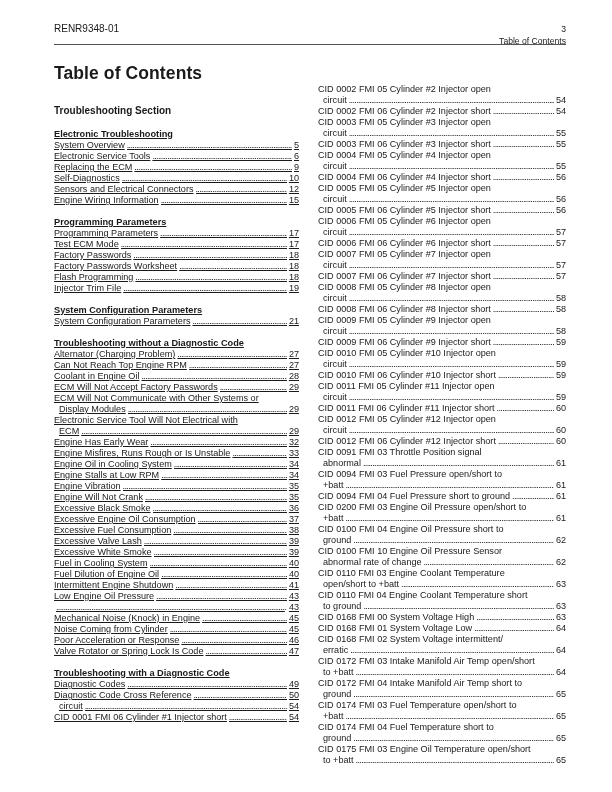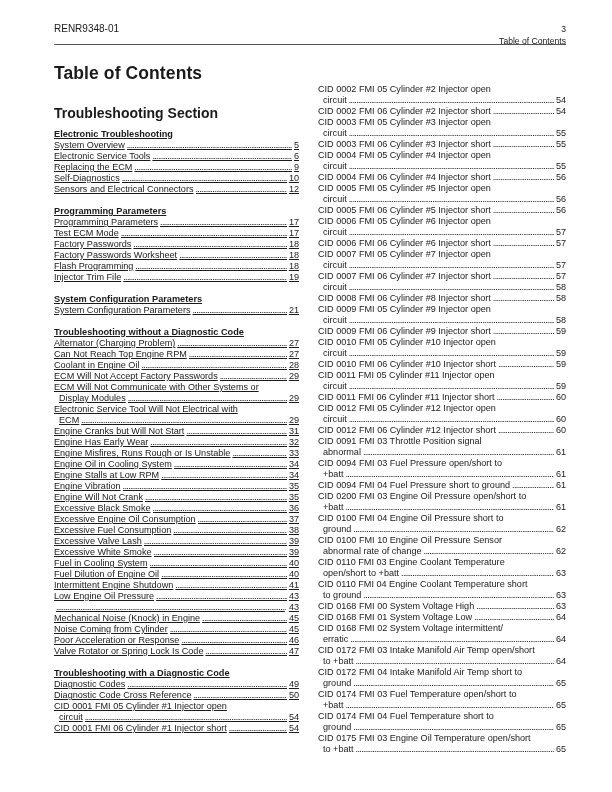--- a/index.html
+++ b/index.html
@@ -6,21 +6,21 @@
     body {
       width: 612px; height: 792px; position: relative; overflow: hidden;
       font-family: "Liberation Sans", sans-serif; color: #1a1a1a;
     }
     .hdr-left { position: absolute; left: 54px; top: 23px; font-size: 10px; }
     .hdr-right { position: absolute; right: 46px; top: 23px; font-size: 8.6px; text-align: right; line-height: 12px; }
     .hdr-rule { position: absolute; left: 54px; right: 46px; top: 44px; height: 1px; background: #555; }
     .col { position: absolute; top: 0; }
     .col-right { left: 318px; width: 248px; top: 74px; margin-top: 10px; }
     .page-title { position: absolute; left: 54px; top: 63px; font-size: 17.5px; font-weight: bold; margin: 0; letter-spacing: 0.1px; }
-    .section-title { position: absolute; left: 54px; top: 105px; font-size: 14px; font-weight: bold; margin: 0; }
+    .section-title { position: absolute; left: 54px; top: 105px; font-size: 10px; font-weight: bold; margin: 0; }
     .groups { position: absolute; left: 54px; top: 129px; width: 245px; }
     .group { margin-bottom: 11px; text-decoration: underline; }
     .group-title { font-size: 9.2px; font-weight: bold; line-height: 11px; }
     .entry { font-size: 9.1px; line-height: 11px; position: relative; }
     .entry .line { display: flex; align-items: baseline; white-space: nowrap; }
     .entry .cont { padding-left: 5px; }
     .entry .txt { flex: 0 0 auto; }
     .entry .dots { flex: 1 1 auto; overflow: hidden; white-space: nowrap; margin: 0 2px; }
     .entry .dots::before { content: ". . . . . . . . . . . . . . . . . . . . . . . . . . . . . . . . . . . . . . . . . . . . . . . . . . . . . . . . . . . . . . . . . . . . . . . . . . . . . . . . . . . . . . . . . . . . . . . . . . . . . . . . . . . . . . . . . . . . . . . . . . . . "; letter-spacing: -1.6px; }
     .entry .pg { flex: 0 0 auto; text-align: right; }
@@ -70,20 +70,27 @@
           <span class="pg" data-interactable="false">10</span>
         </div>
       </div>
       <div class="entry" data-interactable="true">
         <div class="line">
           <span class="txt" data-interactable="false">Sensors and Electrical Connectors</span>
           <span class="dots" data-interactable="false"></span>
           <span class="pg" data-interactable="false">12</span>
         </div>
       </div>
+      <div class="entry" data-interactable="true">
+        <div class="line">
+          <span class="txt" data-interactable="false">Engine Wiring Information</span>
+          <span class="dots" data-interactable="false"></span>
+          <span class="pg" data-interactable="false">15</span>
+        </div>
+      </div>
     </div>
     <div class="group" data-interactable="false">
       <div class="group-title" data-interactable="false">Programming Parameters</div>
       <div class="entry" data-interactable="true">
         <div class="line">
           <span class="txt" data-interactable="false">Programming Parameters</span>
           <span class="dots" data-interactable="false"></span>
           <span class="pg" data-interactable="false">17</span>
         </div>
       </div>
@@ -178,27 +185,20 @@
           <span class="txt" data-interactable="false">Electronic Service Tool Will Not Electrical with</span>
         </div>
         <div class="line cont">
           <span class="txt" data-interactable="false">ECM</span>
           <span class="dots" data-interactable="false"></span>
           <span class="pg" data-interactable="false">29</span>
         </div>
       </div>
       <div class="entry" data-interactable="true">
         <div class="line">
-          <span class="txt" data-interactable="false">Engine Cranks but Will Not Start</span>
-          <span class="dots" data-interactable="false"></span>
-          <span class="pg" data-interactable="false">31</span>
-        </div>
-      </div>
-      <div class="entry" data-interactable="true">
-        <div class="line">
           <span class="txt" data-interactable="false">Engine Has Early Wear</span>
           <span class="dots" data-interactable="false"></span>
           <span class="pg" data-interactable="false">32</span>
         </div>
       </div>
       <div class="entry" data-interactable="true">
         <div class="line">
           <span class="txt" data-interactable="false">Engine Misfires, Runs Rough or Is Unstable</span>
           <span class="dots" data-interactable="false"></span>
           <span class="pg" data-interactable="false">33</span>
@@ -340,23 +340,20 @@
         </div>
       </div>
       <div class="entry" data-interactable="true">
         <div class="line">
           <span class="txt" data-interactable="false">Diagnostic Code Cross Reference</span>
           <span class="dots" data-interactable="false"></span>
           <span class="pg" data-interactable="false">50</span>
         </div>
       </div>
       <div class="entry" data-interactable="true">
-        <div class="line">
-          <span class="txt" data-interactable="false">CID 0001 FMI 05 Cylinder #1 Injector open</span>
-        </div>
         <div class="line cont">
           <span class="txt" data-interactable="false">circuit</span>
           <span class="dots" data-interactable="false"></span>
           <span class="pg" data-interactable="false">54</span>
         </div>
       </div>
       <div class="entry" data-interactable="true">
         <div class="line">
           <span class="txt" data-interactable="false">CID 0001 FMI 06 Cylinder #1 Injector short</span>
           <span class="dots" data-interactable="false"></span>
@@ -462,20 +459,23 @@
       </div>
     </div>
     <div class="entry" data-interactable="true">
       <div class="line">
         <span class="txt" data-interactable="false">CID 0007 FMI 06 Cylinder #7 Injector short</span>
         <span class="dots" data-interactable="false"></span>
         <span class="pg" data-interactable="false">57</span>
       </div>
     </div>
     <div class="entry" data-interactable="true">
+      <div class="line">
+        <span class="txt" data-interactable="false">CID 0008 FMI 05 Cylinder #8 Injector open</span>
+      </div>
       <div class="line cont">
         <span class="txt" data-interactable="false">circuit</span>
         <span class="dots" data-interactable="false"></span>
         <span class="pg" data-interactable="false">58</span>
       </div>
     </div>
     <div class="entry" data-interactable="true">
       <div class="line">
         <span class="txt" data-interactable="false">CID 0008 FMI 06 Cylinder #8 Injector short</span>
         <span class="dots" data-interactable="false"></span>

